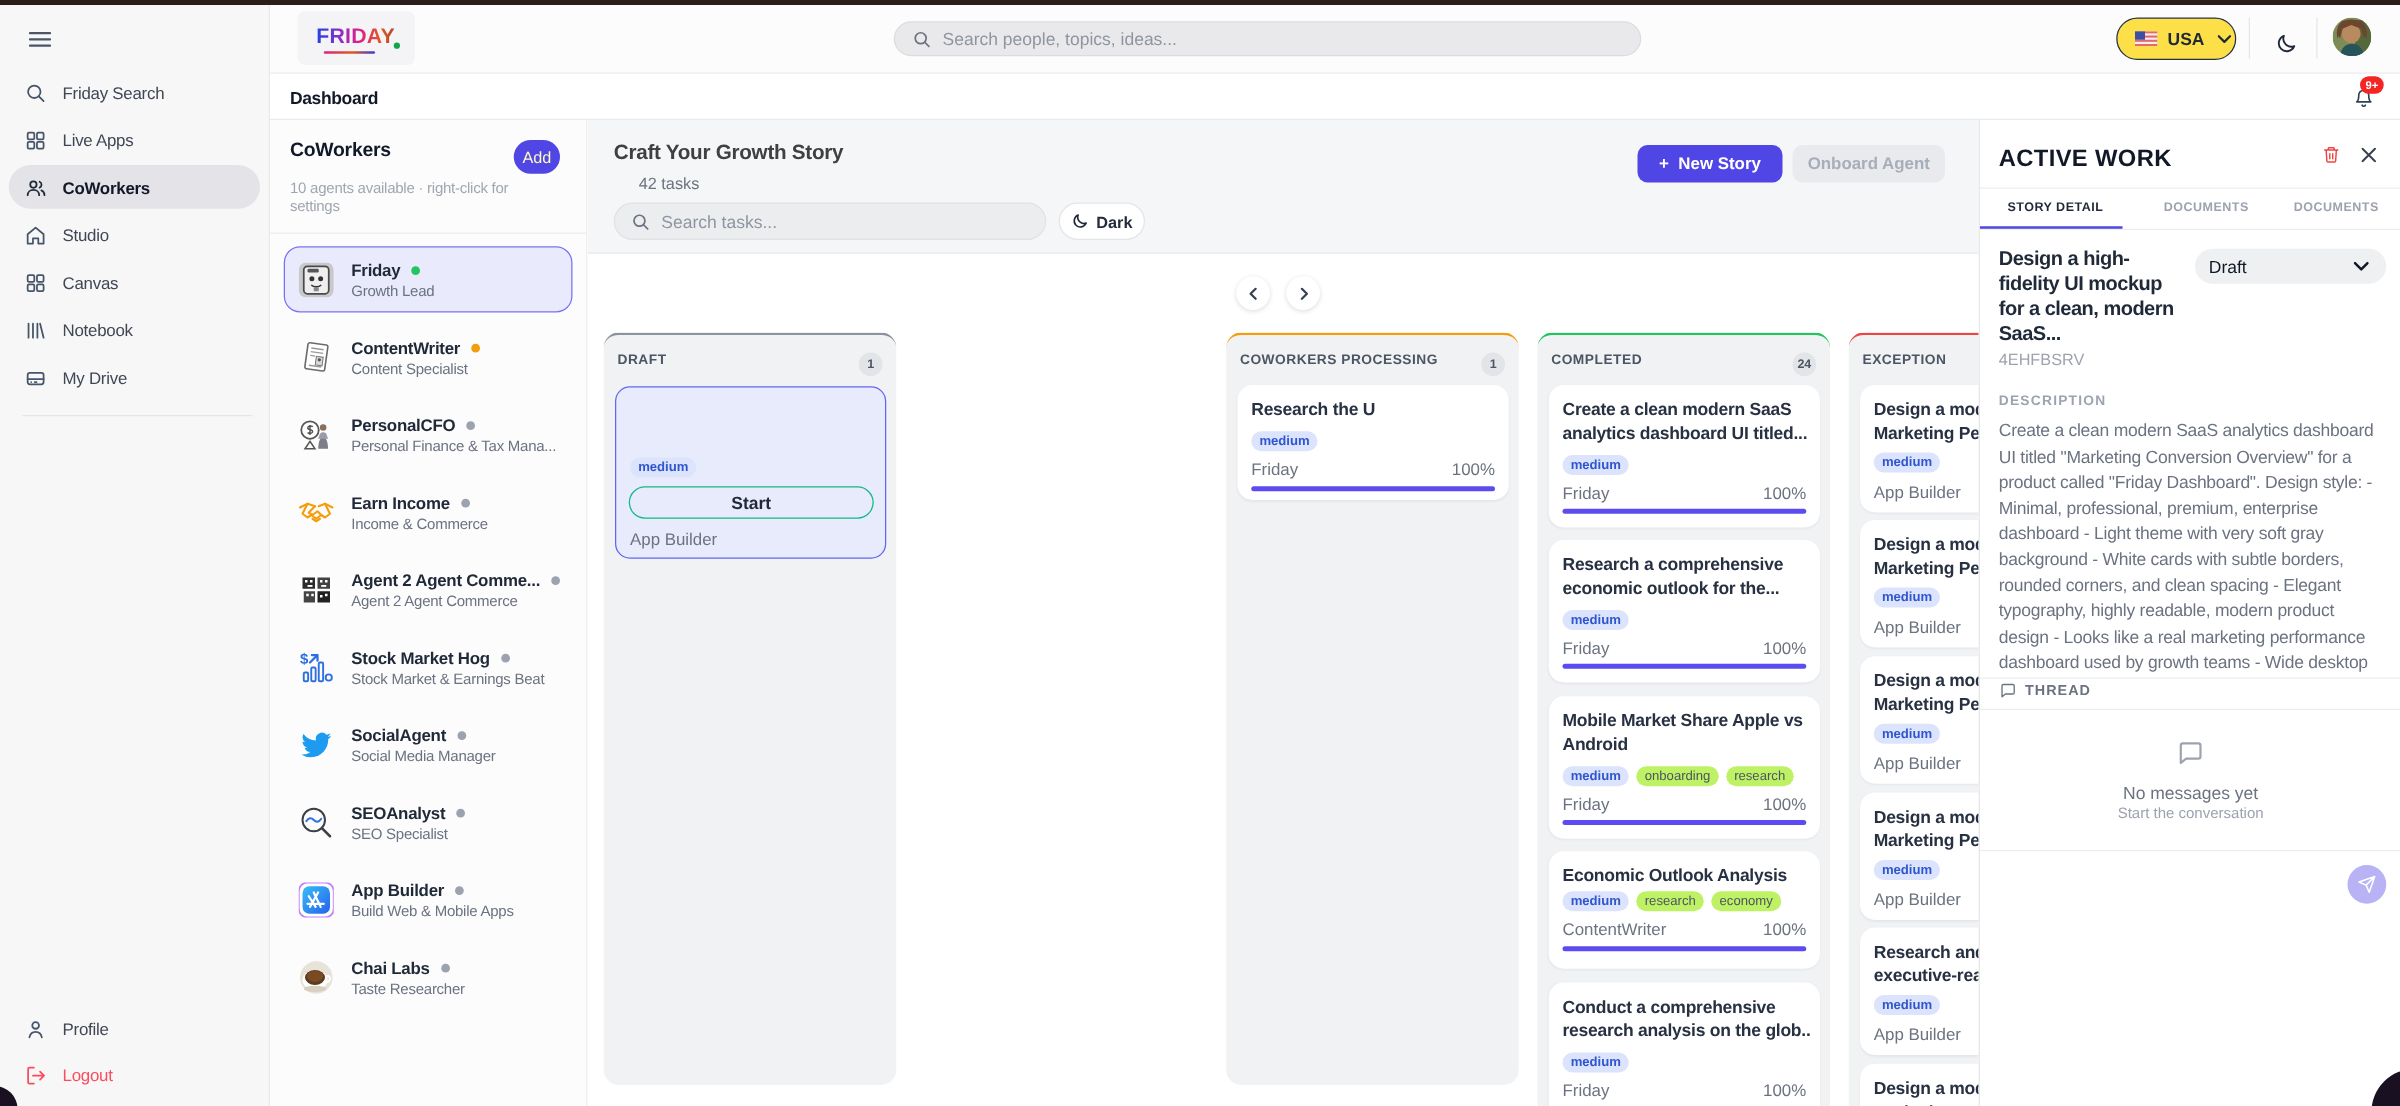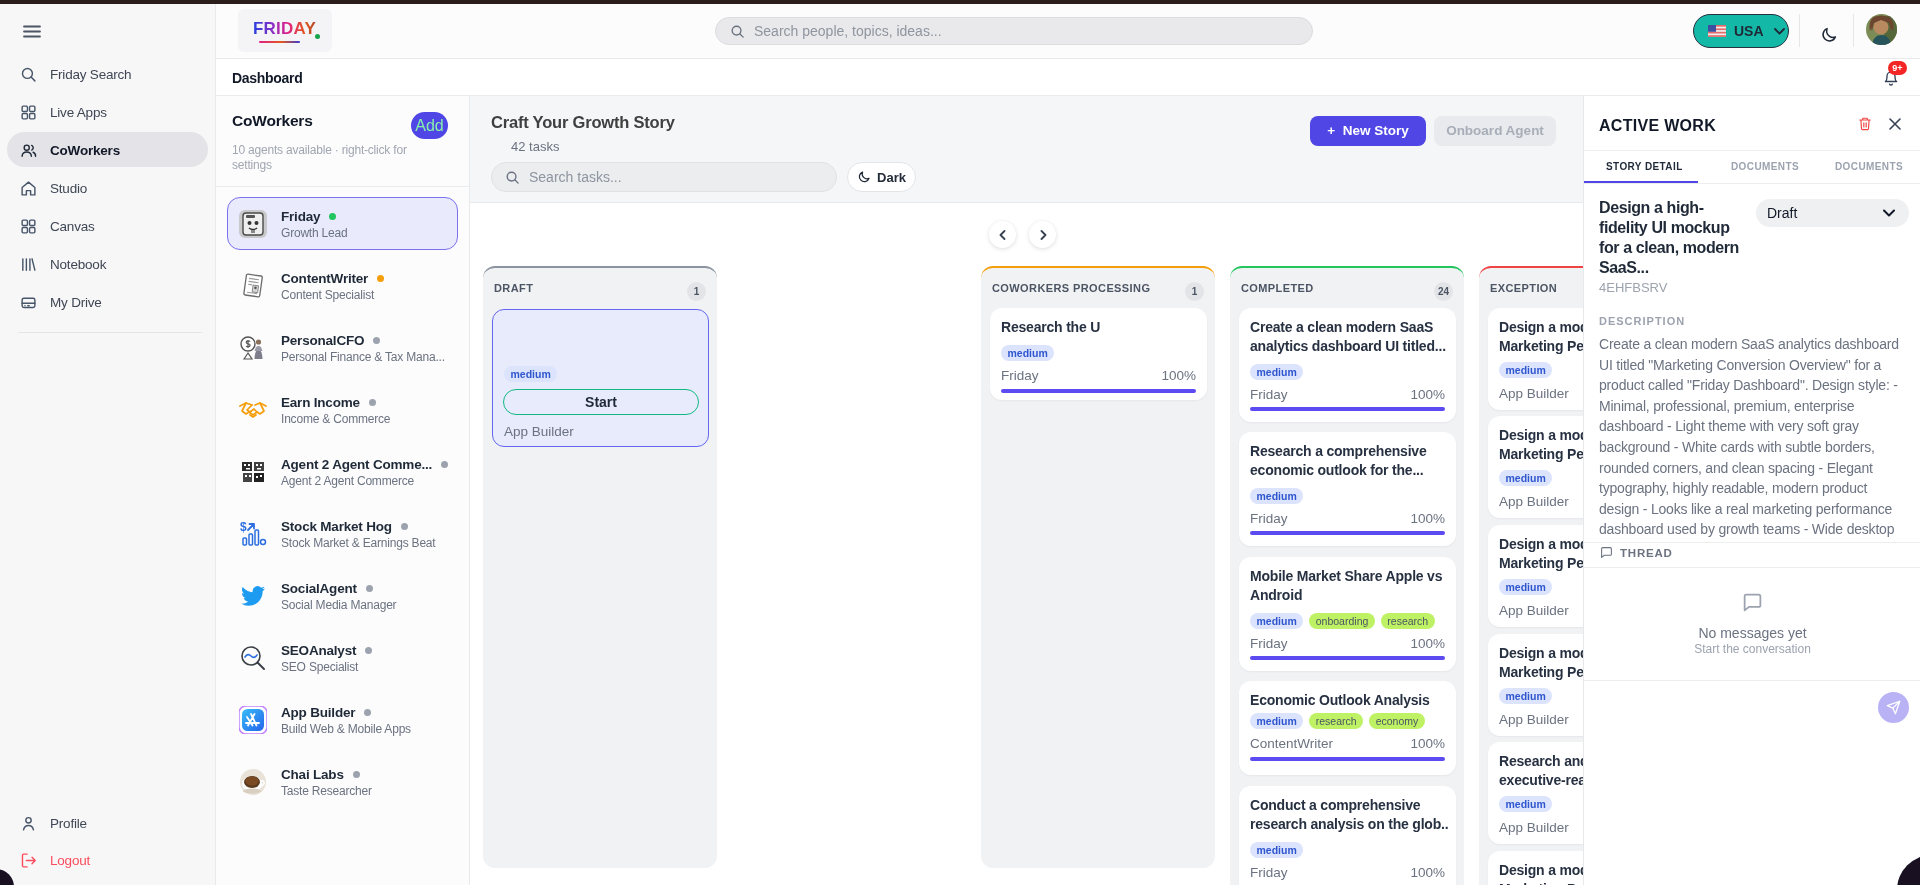--- a/index.html
+++ b/index.html
@@ -19,35 +19,35 @@
 .sb-divider { position:absolute; left:18px; top:328px; width:184px; height:1px; background:#e5e5e8; }
 
 
 #topbar { left:216px; top:4px; width:1704px; height:55px; background:#fcfcfd; border-bottom:1px solid #e9e9eb; }
 #logo-tile { position:absolute; left:22px; top:5px; width:94px; height:43px; background:#f4f4f6; border-radius:6px; }
 #logo-text { position:absolute; left:37px; top:15px; font-size:17px; font-weight:bold; letter-spacing:0.2px; background:linear-gradient(90deg,#2541e0 0%,#8730c9 30%,#e01e87 55%,#e2581e 82%,#b0452b 100%); -webkit-background-clip:text; background-clip:text; color:transparent; }
 #logo-under { position:absolute; left:43px; top:36.5px; width:41px; height:2.5px; border-radius:2px; background:linear-gradient(90deg,#e01e87 0%,#e2581e 55%,#3b3bd0 100%); }
 #logo-dot { position:absolute; left:99px; top:30px; width:5px; height:5px; border-radius:50%; background:#16a34a; }
 #g-search { position:absolute; left:499px; top:13px; width:598px; height:28px; background:#e9e9eb; border:1px solid #dcdcdf; border-radius:14px; color:#8e95a0; font-size:14px; display:flex; align-items:center; }
 #g-search svg { margin-left:14px; margin-right:9px; }
-#usa-pill { position:absolute; left:1477px; top:10px; width:96px; height:34px; border:1.5px solid #27303f; border-radius:17px; display:flex; align-items:center; background:#14b8a6; }
+#usa-pill { position:absolute; left:1477px; top:10px; width:96px; height:34px; border:1.5px solid #27303f; border-radius:17px; display:flex; align-items:center; background:#fde047; }
 .vdiv { position:absolute; top:10px; width:1px; height:33px; background:#e5e6e9; }
 #moonbtn { position:absolute; left:1604px; top:22px; width:18px; height:18px; }
 #avatar { position:absolute; left:1650px; top:10px; width:31px; height:31px; border-radius:50%; overflow:hidden; }
 
 
 #dashbar { left:216px; top:59px; width:1704px; height:37px; background:#fff; border-bottom:1px solid #eaebed; }
 #dashbar .ttl { position:absolute; left:16px; top:11px; font-size:14px; letter-spacing:-0.3px; font-weight:bold; color:#111827; }
 #bell { position:absolute; left:1667px; top:11px; width:16px; height:17px; }
 #bellbadge { position:absolute; left:1672px; top:2px; width:19px; height:14px; background:#f42525; border-radius:8px; color:#fff; font-size:9px; font-weight:bold; text-align:center; line-height:14px; }
 
 
 #cwcol { left:216px; top:96px; width:254px; height:789px; background:#fcfcfd; border-right:1px solid #e9eaec; }
 #cw-h { position:absolute; left:16px; top:16px; font-size:15.5px; letter-spacing:-0.2px; font-weight:bold; color:#111827; }
-#cw-add { position:absolute; left:195px; top:16px; width:37px; height:27px; background:#4f46e5; border-radius:14px; color:#86efac; font-size:16px; text-align:center; line-height:27px; }
+#cw-add { position:absolute; left:195px; top:16px; width:37px; height:27px; background:#4f46e5; border-radius:14px; color:#fef9c3; font-size:13px; text-align:center; line-height:27px; }
 #cw-sub { position:absolute; left:16px; top:47px; width:175px; font-size:12px; letter-spacing:-0.2px; line-height:15px; color:#a0a6b0; }
 #cw-div { position:absolute; left:0; top:90px; width:254px; height:1px; background:#ebecee; }
 .agent { position:absolute; left:11px; width:232px; height:54px; }
 .agent .av { position:absolute; left:12px; top:13px; width:28px; height:28px; }
 .agent .nm { position:absolute; left:54px; top:11px; font-size:13.5px; font-weight:bold; color:#1f2937; letter-spacing:-0.2px; display:flex; align-items:center; height:16px; }
 .agent .dot { display:inline-block; margin-left:9px; width:7px; height:7px; border-radius:50%; }
 .agent .sub { position:absolute; left:54px; top:29px; font-size:12px; letter-spacing:-0.2px; color:#6b7280; white-space:nowrap; }
 #agent-sel { position:absolute; left:11px; top:101px; width:231px; height:53px; background:#e9ebfc; border:1.5px solid #7a70f0; border-radius:13px; }
 
 
@@ -71,21 +71,21 @@
 .badges { position:absolute; left:11px; display:flex; gap:6px; }
 .bdg { height:16px; border-radius:8px; font-size:10.5px; font-weight:bold; line-height:16px; padding:0 6.5px; }
 .bdg.med { background:#dbe4fc; color:#3056cf; }
 .bdg.gry { background:#bef264; color:#4b5563; font-weight:normal; }
 .krow { position:absolute; left:11px; width:195px; font-size:13.5px; color:#6b7280; }
 .krow .pct { float:right; }
 .kprog { position:absolute; left:11px; width:195px; height:4px; border-radius:2px; background:#5b4bf0; }
 
 
 #panel { left:1583px; top:96px; width:337px; height:789px; background:#fff; border-left:1px solid #e7e8ea; }
-#p-title { position:absolute; left:15px; top:21px; font-size:16px; font-weight:bold; letter-spacing:0.3px; color:#111827; }
+#p-title { position:absolute; left:15px; top:21px; font-size:19px; font-weight:bold; letter-spacing:0.3px; color:#111827; }
 #p-trash { position:absolute; left:274px; top:20px; width:14px; height:15px; }
 #p-x { position:absolute; left:305px; top:22px; width:12px; height:12px; }
 #p-div1 { position:absolute; left:0; top:54px; width:337px; height:1px; background:#eceded; }
 .ptab { position:absolute; top:65px; font-size:10px; font-weight:bold; letter-spacing:0.4px; color:#9ca3af; }
 #ptab1 { left:22px; color:#1f2937; }
 #ptab2 { left:147px; }
 #ptab3 { left:251px; }
 #p-underline { position:absolute; left:0; top:85px; width:114px; height:3px; background:#4f46e5; }
 #p-div2 { position:absolute; left:0; top:87px; width:337px; height:1px; background:#eceded; }
 #p-story-title { position:absolute; left:15px; top:102px; width:165px; font-size:16px; font-weight:bold; color:#1f2937; line-height:20px; letter-spacing:-0.4px; }

